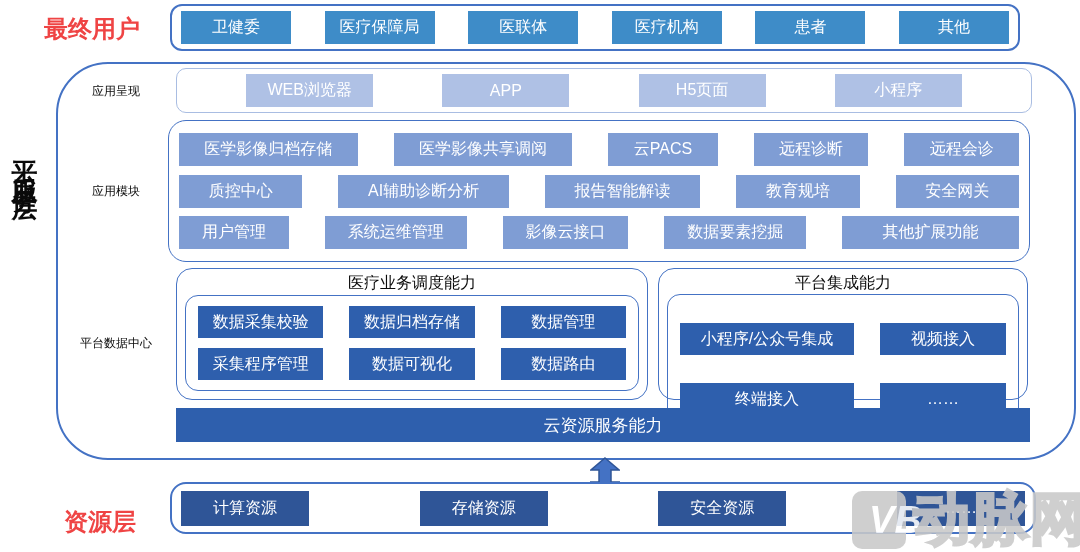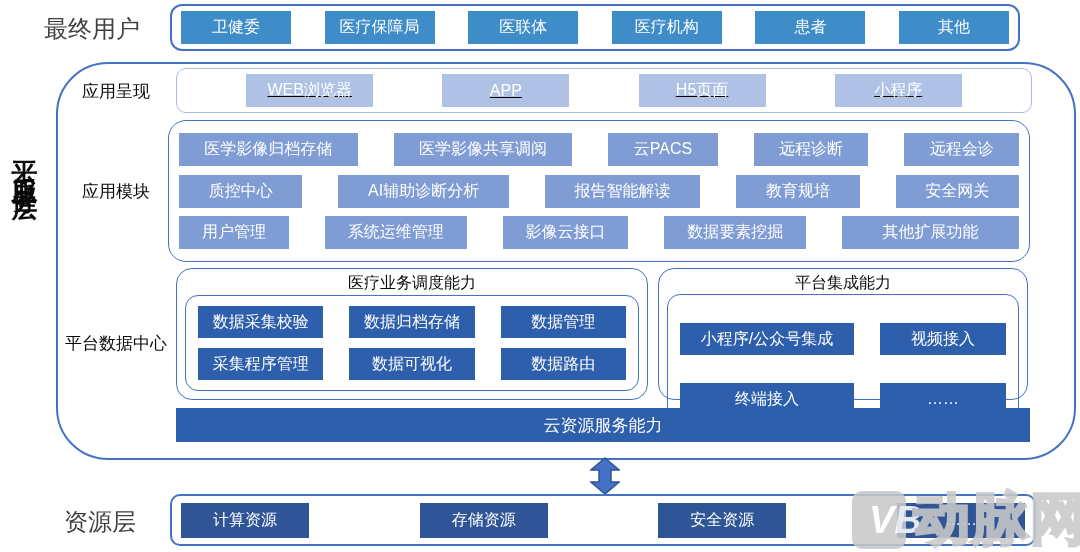--- a/index.html
+++ b/index.html
@@ -9,47 +9,47 @@
   
   .box { display: flex; align-items: center; justify-content: center; color: #fff;
          font-size: 16px; height: 33px; white-space: nowrap; }
   .steel  { background: var(--steel-blue, #3E8CC8); width: 110px; flex: none; }
   .lightp { background: var(--light-periwinkle, #AFC1E5); width: 127px; flex: none; }
   .peri   { background: var(--periwinkle, #7F9DD4); flex: 1 1 auto; padding: 0 12px; }
   .royal  { background: var(--royal-blue, #2E5FAD); height: 32px; }
   .navy   { background: var(--navy-blue, #2F5597); width: 128px; flex: none; height: 35px; }
 
   
-  .layer-label { position: absolute; font-size: 24px; font-weight: normal; color: #404040; }
+  .layer-label { position: absolute; font-size: 24px; font-weight: bold; color: #ef4444; }
   .end-users-label { left: 44px; top: 13px; }
   .resource-label  { left: 64px; top: 506px; }
   .vlabel { position: absolute; left: 8px; top: 140px; writing-mode: vertical-rl;
             text-orientation: upright; font-size: 26px; font-weight: bold;
             letter-spacing: 9px; color: #0a0a0a; }
 
   
   .users-container { position: absolute; left: 170px; top: 4px; width: 850px; height: 47px;
                      border: 2px solid var(--border-blue, #4472C4); border-radius: 12px;
                      display: flex; align-items: center; justify-content: space-between;
                      padding: 0 9px; background: #fff; }
 
   
   .platform { position: absolute; left: 56px; top: 62px; width: 1020px; height: 398px;
               border: 2px solid var(--border-blue, #4472C4); border-radius: 52px; background: #fff; }
 
   .side-label { position: absolute; left: 60px; width: 112px; text-align: center;
-                font-size: 17px; color: #0a0a0a; line-height: 21px; }
+                font-size: 12px; color: #0a0a0a; line-height: 21px; }
   .lbl-presentation { top: 81px; }
   .lbl-modules { top: 181px; }
   .lbl-datacenter { top: 333px; }
 
   .presentation-container { position: absolute; left: 176px; top: 68px; width: 856px; height: 45px;
                             border: 1.5px solid var(--light-border, #A9BDE2); border-radius: 10px;
                             display: flex; align-items: center; justify-content: space-evenly;
-                            background: #fff; text-decoration: underline; }
+                            background: #fff; }
 
   .modules-container { position: absolute; left: 168px; top: 120px; width: 862px; height: 142px;
                        border: 1.5px solid var(--border-blue, #4472C4); border-radius: 18px;
                        display: flex; flex-direction: column; justify-content: space-evenly;
                        padding: 4px 10px; background: #fff; }
   .mod-row { display: flex; gap: 36px; }
 
   .dc-group { position: absolute; top: 268px; height: 132px;
               border: 1.5px solid var(--border-blue, #4472C4); border-radius: 16px;
               display: flex; flex-direction: column; background: #fff; }
@@ -63,22 +63,22 @@
   .dc-row.cols3 > .box { flex: 1; }
   .dc-row.cols2 { display: grid; grid-template-columns: 1.38fr 1fr; gap: 26px; margin-top: 20px; }
 
   .cloud-bar { position: absolute; left: 176px; top: 408px; width: 854px; height: 34px;
                background: var(--royal-blue, #2E5FAD); color: #fff; font-size: 17px;
                display: flex; align-items: center; justify-content: center; }
 
   .link-arrow { position: absolute; left: 590px; top: 457px; }
 
   
-  .resource-container { position: absolute; left: 170px; top: 494px; width: 866px; height: 52px;
-                        border: 2px solid var(--border-blue, #4472C4); border-radius: 10px;
+  .resource-container { position: absolute; left: 170px; top: 482px; width: 866px; height: 52px;
+                        border: 2px solid var(--border-blue, #4472C4); border-radius: 16px;
                         display: flex; align-items: center; justify-content: space-between;
                         padding: 0 9px; background: #fff; }
 
   
   .watermark { position: absolute; left: 852px; top: 482px; display: flex; align-items: center;
                gap: 8px; z-index: 5; opacity: 0.88; pointer-events: none; }
   .wm-vb { width: 54px; height: 58px; background: #c9c9c9; border-radius: 10px; color: #fff;
            font-weight: bold; font-size: 38px; font-style: italic; display: flex;
            align-items: center; justify-content: center; padding-left: 33px; }
   .wm-text { font-size: 56px; font-weight: bold; letter-spacing: 2px; color: transparent;

